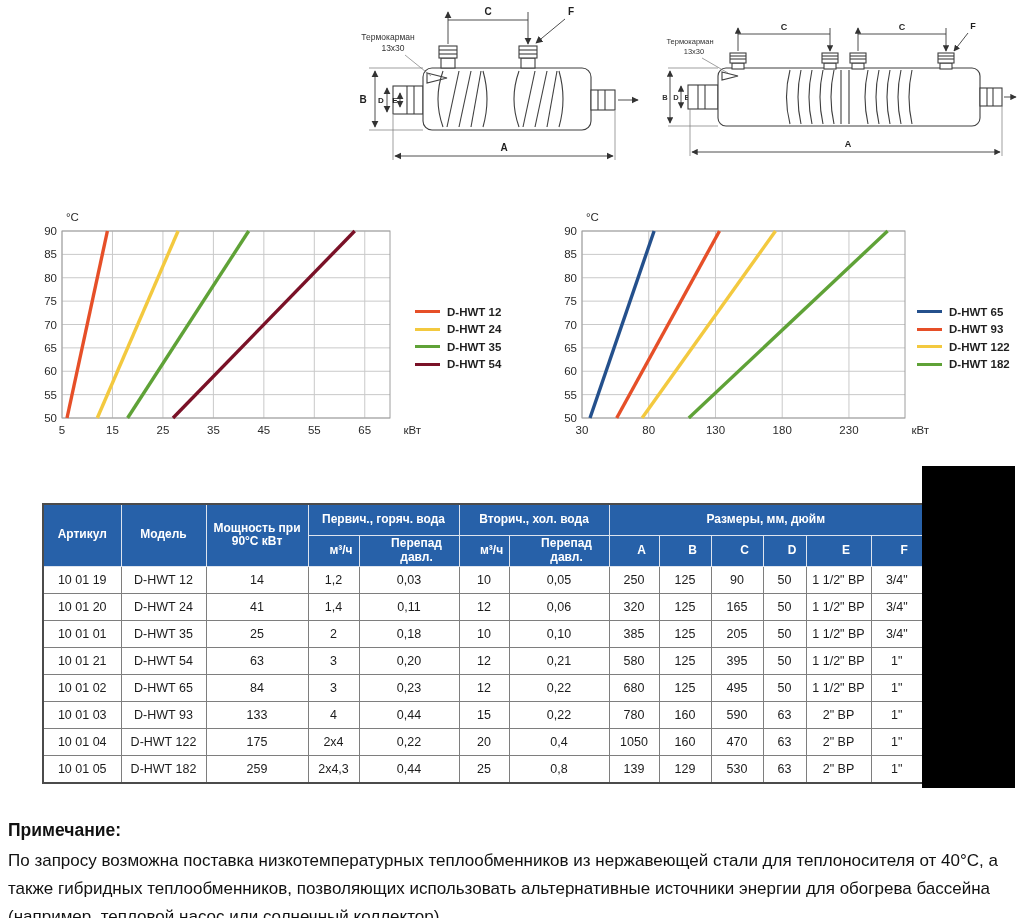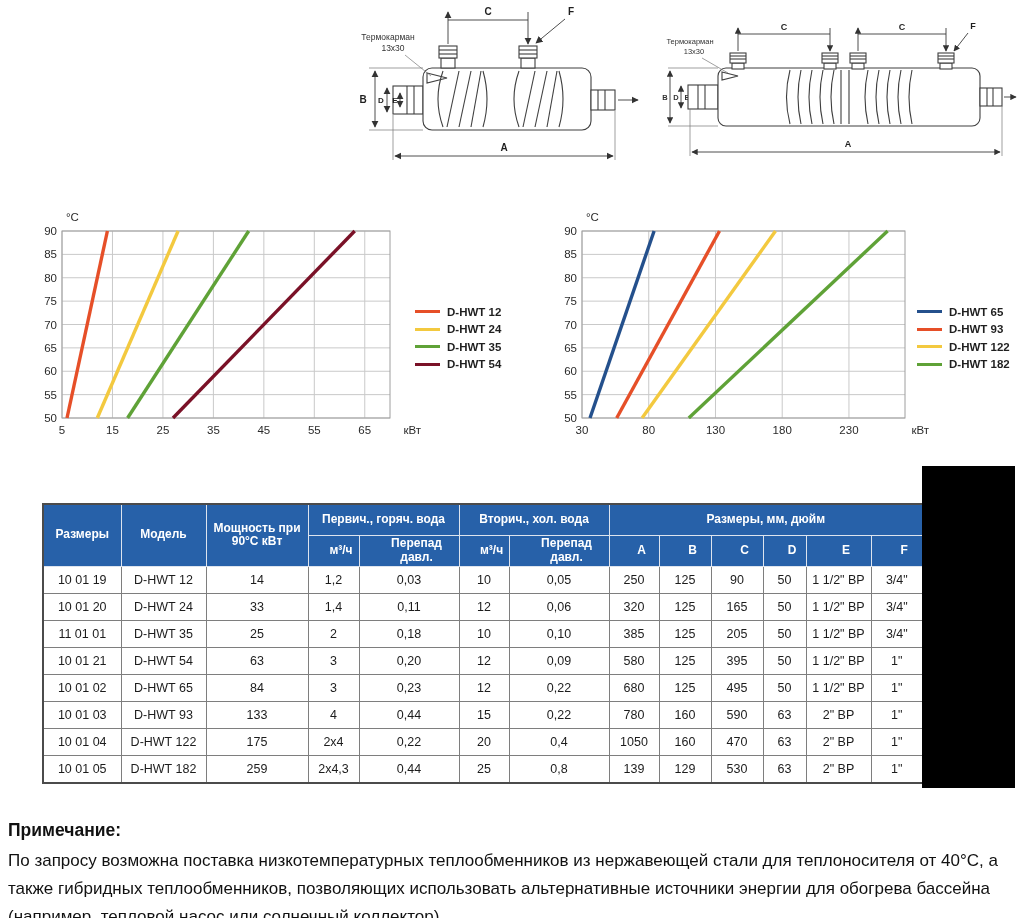--- a/index.html
+++ b/index.html
@@ -329,21 +329,21 @@
           <col style="width:100px">
         <col style="width:50px">
           <col style="width:52px">
           <col style="width:52px">
         <col style="width:43px">
           <col style="width:65px">
           <col style="width:52px">
       </colgroup>
       <thead>
         <tr>
-          <th rowspan="2">Размеры</th>
+          <th rowspan="2">Артикул</th>
           <th rowspan="2">Модель</th>
           <th rowspan="2">Мощность при 90°С кВт</th>
           <th colspan="2">Первич., горяч. вода</th>
           <th colspan="2">Вторич., хол. вода</th>
           <th colspan="6">Размеры, мм, дюйм</th>
         </tr>
         <tr>
           <th>м³/ч</th>
           <th>Перепад давл.</th>
           <th>м³/ч</th>
@@ -368,55 +368,55 @@
             <td>250</td>
             <td>125</td>
             <td>90</td>
             <td>50</td>
             <td>1 1/2" ВР</td>
             <td>3/4"</td>
           </tr>
           <tr>
             <td>10 01 20</td>
             <td>D-HWT 24</td>
-            <td>33</td>
+            <td>41</td>
             <td>1,4</td>
             <td>0,11</td>
             <td>12</td>
             <td>0,06</td>
             <td>320</td>
             <td>125</td>
             <td>165</td>
             <td>50</td>
             <td>1 1/2" ВР</td>
             <td>3/4"</td>
           </tr>
           <tr>
-            <td>11 01 01</td>
+            <td>10 01 01</td>
             <td>D-HWT 35</td>
             <td>25</td>
             <td>2</td>
             <td>0,18</td>
             <td>10</td>
             <td>0,10</td>
             <td>385</td>
             <td>125</td>
             <td>205</td>
             <td>50</td>
             <td>1 1/2" ВР</td>
             <td>3/4"</td>
           </tr>
           <tr>
             <td>10 01 21</td>
             <td>D-HWT 54</td>
             <td>63</td>
             <td>3</td>
             <td>0,20</td>
             <td>12</td>
-            <td>0,09</td>
+            <td>0,21</td>
             <td>580</td>
             <td>125</td>
             <td>395</td>
             <td>50</td>
             <td>1 1/2" ВР</td>
             <td>1"</td>
           </tr>
           <tr>
             <td>10 01 02</td>
             <td>D-HWT 65</td>

